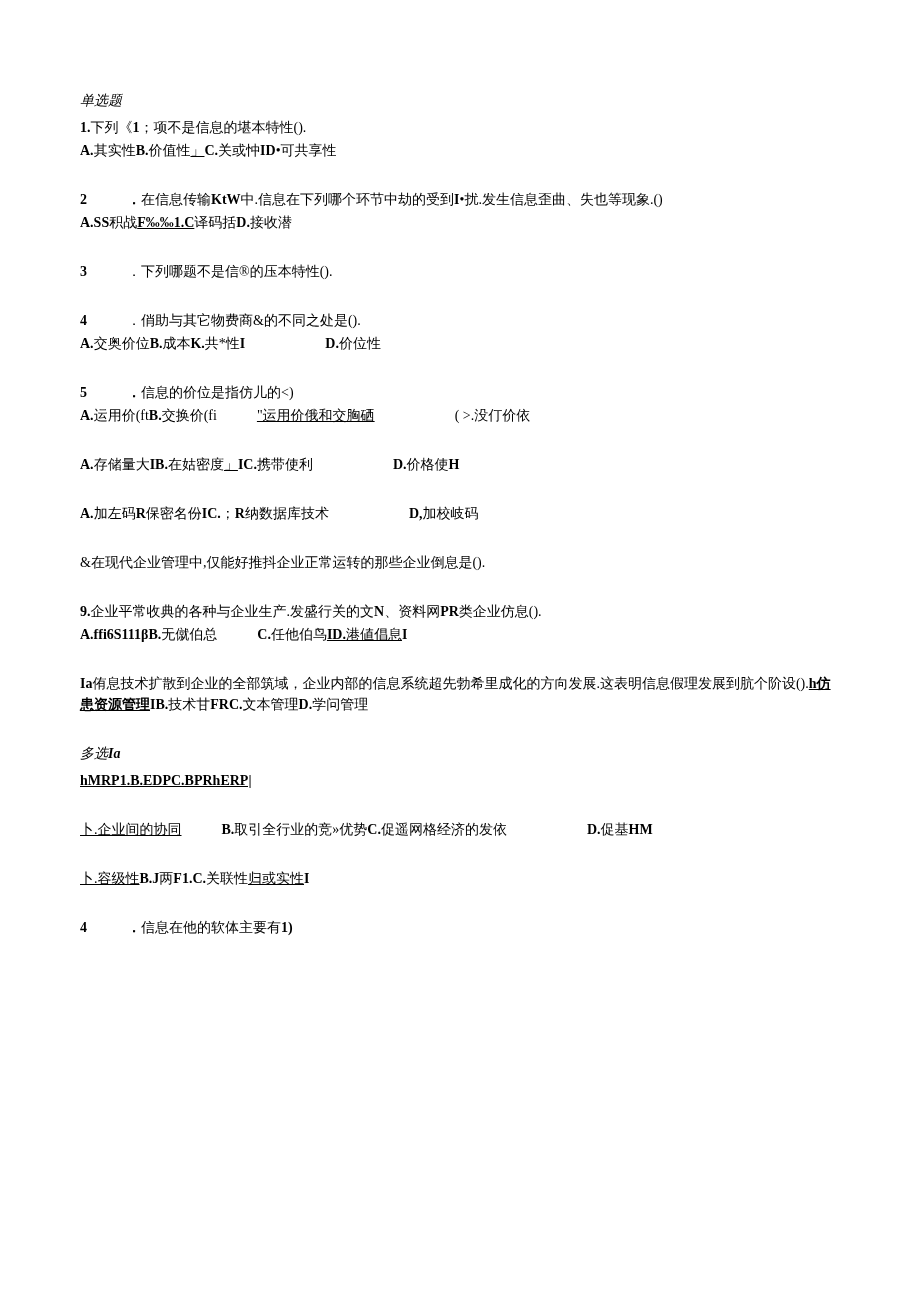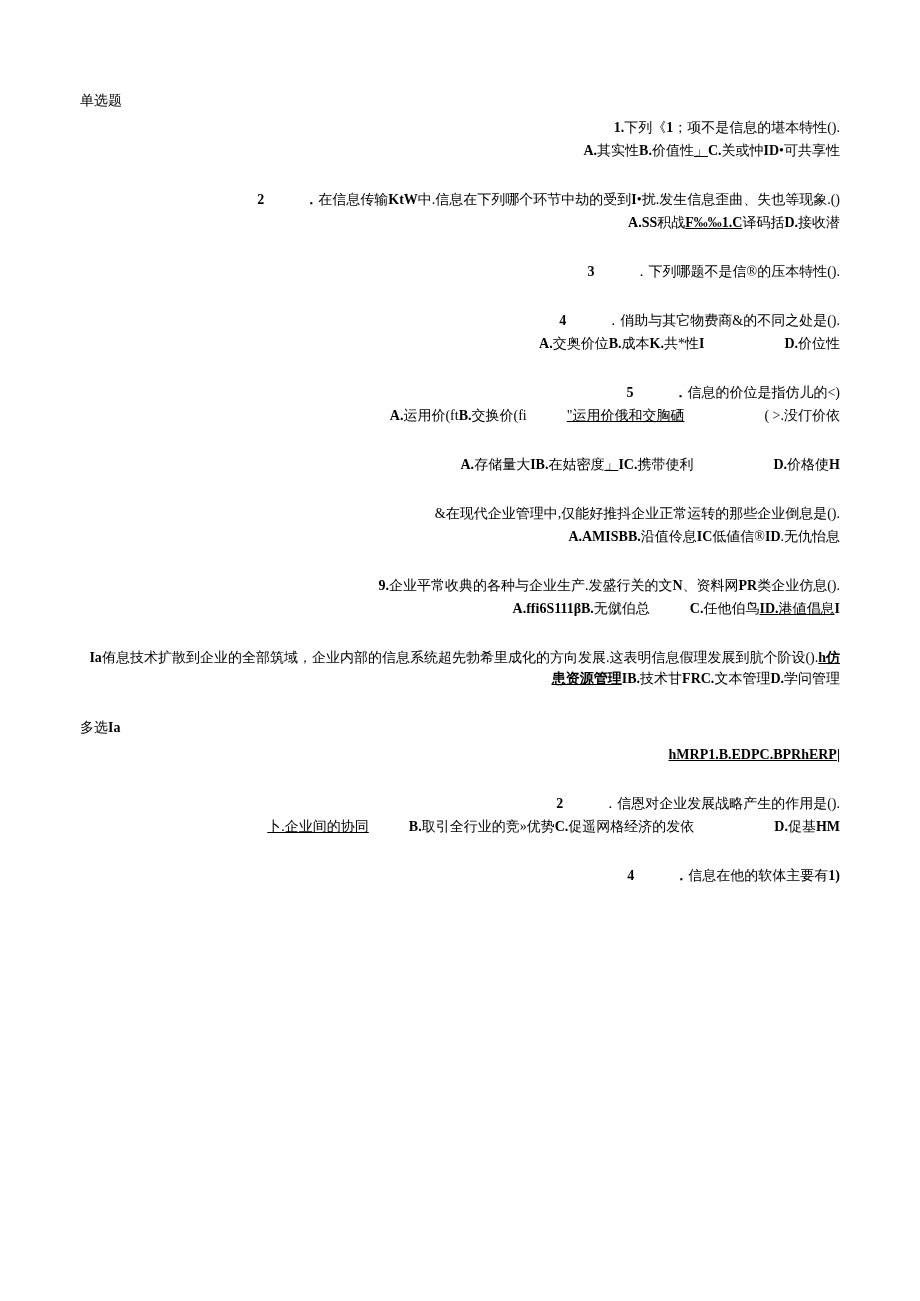--- a/index.html
+++ b/index.html
@@ -6,28 +6,28 @@
     margin: 0;
     padding: 90px 80px;
     font-family: "SimSun", "宋体", serif;
     font-size: 14px;
     line-height: 1.5;
     color: #000;
     background: #fff;
     width: 920px;
     box-sizing: border-box;
   }
-  .block { margin-bottom: 28px; text-align: right; }
+  .block { margin-bottom: 28px; }
   .block .q { margin-bottom: 2px; }
   .block .opts { }
   .u { text-decoration: underline; }
   .bold { font-weight: bold; }
   .gap2 { display:inline-block; width:40px; }
   .gap3 { display:inline-block; width:80px; }
-  .sect { margin-bottom: 6px; }
+  .sect { margin-bottom: 6px; font-style: italic; }
 </style>
 </head>
 <body>
 
 <div class="sect">单选题</div>
 
 <div class="block">
   <div class="q">
     <span class="bold">1.</span><span>下列《</span><span class="bold">1</span><span>；项不是信息的堪本特性().</span>
   </div>
@@ -69,27 +69,27 @@
   </div>
 </div>
 
 <div class="block">
   <div class="opts">
     <span class="bold">A.</span><span>存储量大</span><span class="bold">IB.</span><span>在姑密度</span><span class="u">」</span><span class="bold">IC.</span><span>携带使利</span><span class="gap3"></span><span class="bold">D.</span><span>价格使</span><span class="bold">H</span>
   </div>
 </div>
 
 <div class="block">
+  <div class="opts">
+    <span class="bold">A.</span><span>加左码</span><span class="bold">R</span><span>保密名份</span><span class="bold">IC.</span><span>；</span><span class="bold">R</span><span>纳数据库技术</span><span class="gap3"></span><span class="bold">D,</span><span>加校岐码</span>
+  </div>
 </div>
 
 <div class="block">
   <div class="q"><span>&amp;在现代企业管理中,仅能好推抖企业正常运转的那些企业倒息是().</span></div>
-  <div class="opts">
-    <span class="bold">A.AMISBB.</span><span>沿值伶息</span><span class="bold">IC</span><span>低値信®</span><span class="bold">ID</span><span>.无仇怡息</span>
-  </div>
 </div>
 
 <div class="block">
   <div class="q">
     <span class="bold">9.</span><span>企业平常收典的各种与企业生产.发盛行关的文</span><span class="bold">N</span><span>、资料网</span><span class="bold">PR</span><span>类企业仿息().</span>
   </div>
   <div class="opts">
     <span class="bold">A.ffi6S111βB.</span><span>无僦伯总</span><span class="gap2"></span><span class="bold">C.</span><span>任他伯鸟</span><span class="bold u">ID.</span><span class="u">港値倡息</span><span class="bold">I</span>
   </div>
 </div>
@@ -104,28 +104,28 @@
   <span>多选</span><span class="bold">Ia</span>
 </div>
 
 <div class="block">
   <div class="opts">
     <span class="bold u">hMRP1.B.EDPC.BPRhERP|</span>
   </div>
 </div>
 
 <div class="block">
-  <div class="q">
-    <span class="bold">2</span><span class="gap2"></span><span>．信恩对企业发展战略产生的作用是().</span>
-  </div>
   <div class="opts">
     <span class="u">卜.企业间的协同</span><span class="gap2"></span><span class="bold">B.</span><span>取引全行业的竞»优势</span><span class="bold">C.</span><span>促遥网格经济的发依</span><span class="gap3"></span><span class="bold">D.</span><span>促基</span><span class="bold">HM</span>
   </div>
 </div>
 
 <div class="block">
+  <div class="opts">
+    <span class="u">卜.容级性</span><span class="bold">B.J</span><span>两</span><span class="bold">F1.C.</span><span>关联性</span><span class="u">归或实性</span><span class="bold">I</span>
+  </div>
 </div>
 
 <div class="block">
   <div class="q">
     <span class="bold">4</span><span class="gap2"></span><span class="bold">．</span><span>信息在他的软体主要有</span><span class="bold">1)</span>
   </div>
 </div>
 
 </body></html>

